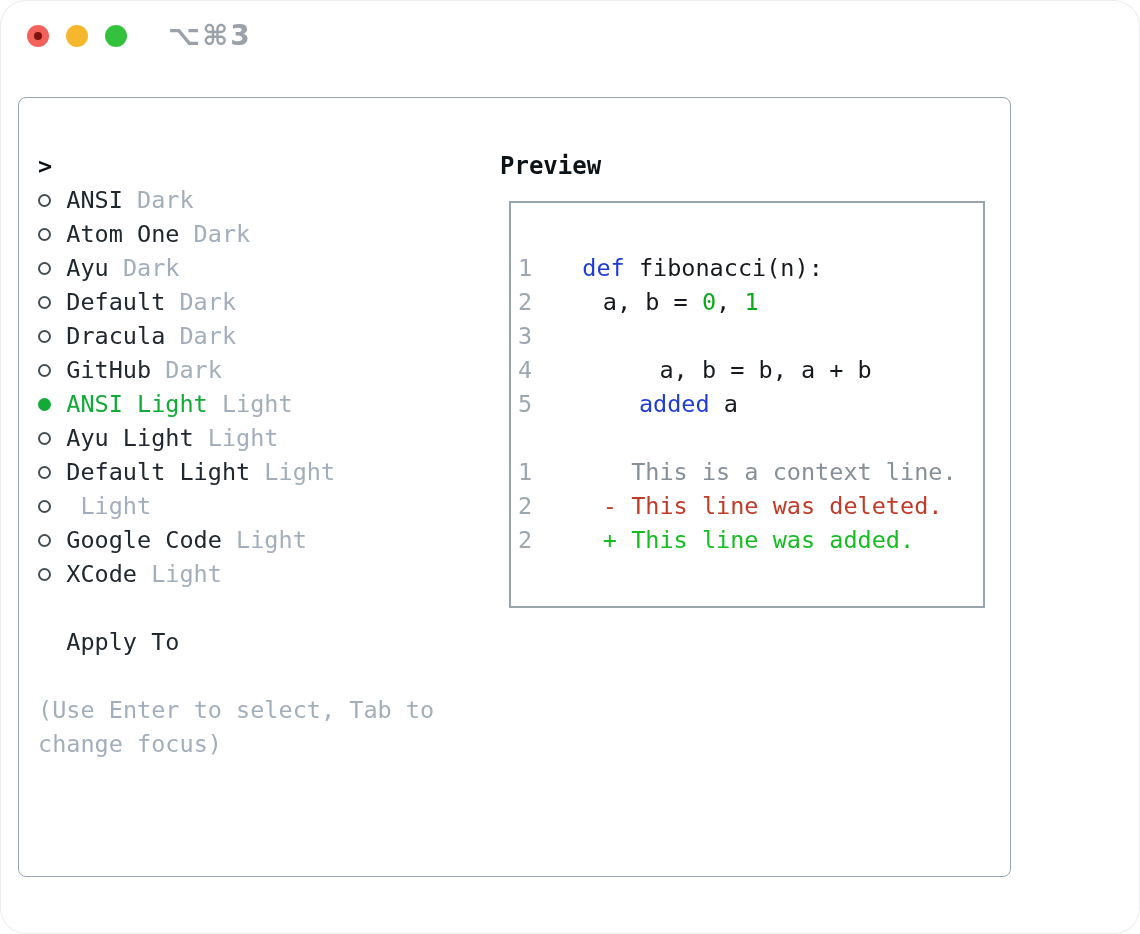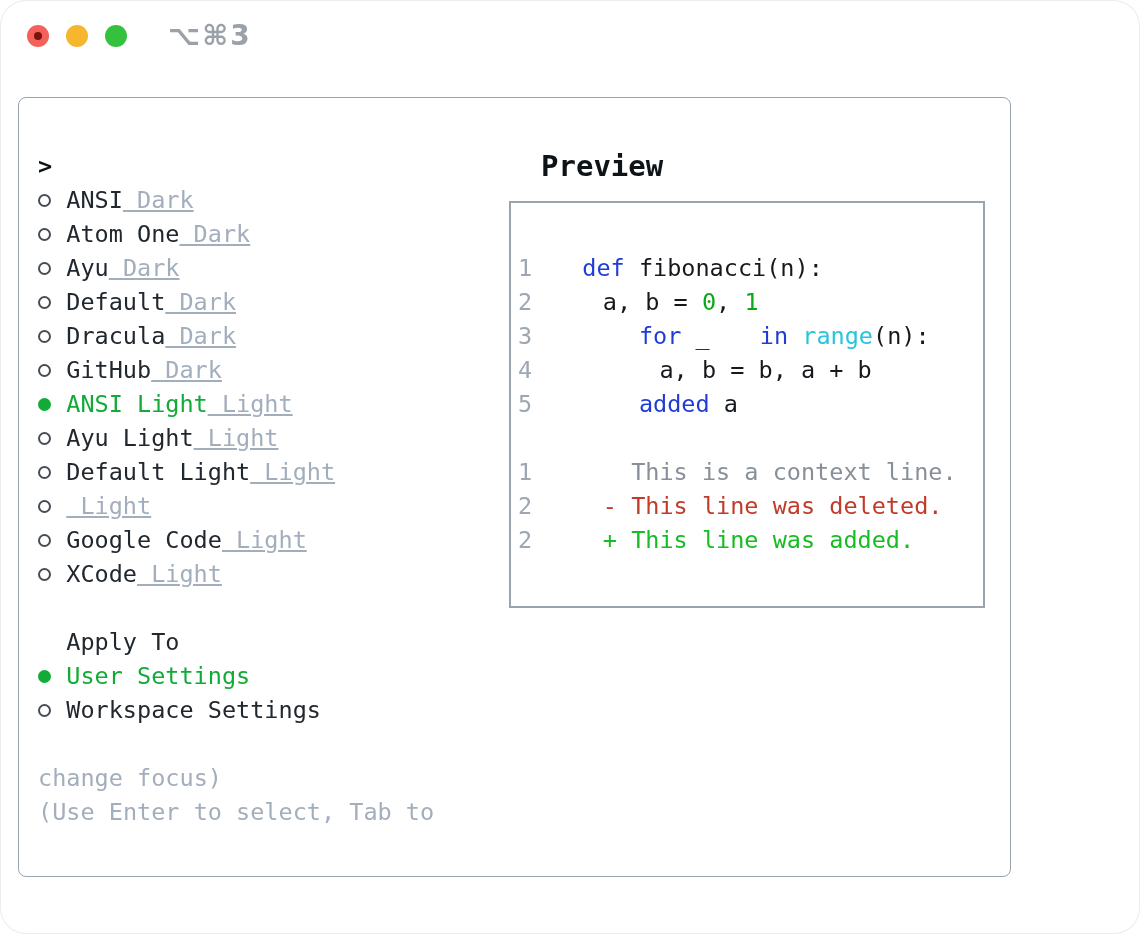--- a/index.html
+++ b/index.html
@@ -30,28 +30,28 @@
   .left-panel{position:absolute;left:38px;top:149px;font-size:23.5px;line-height:34px;
     color:var(--text-dark);}
   .row{height:34px;display:flex;align-items:center;}
   .row span{white-space:pre;}
   .marker{display:inline-flex;width:2ch;align-items:center;flex:none;}
   .header-row{font-weight:bold;color:var(--heading-dark);}
   .circle{width:13px;height:13px;border-radius:50%;box-sizing:border-box;flex:none;}
   .circle.hollow{border:2px solid var(--circle-outline);}
   .circle.filled{background:var(--accent-green);}
   .item{cursor:pointer;}
-  .item .variant{color:var(--muted);text-decoration:underline;}
+  .item .variant{color:var(--muted);}
   .item.selected .name{color:var(--accent-green);}
   .apply-header{padding-left:2ch;color:var(--text-dark);}
   .hint{color:var(--muted);}
 
   
   .preview-header{position:absolute;left:500px;top:149px;height:34px;display:flex;align-items:center;
-    font-size:29px;font-weight:bold;color:var(--heading-dark);margin-left:41px;}
+    font-size:24px;font-weight:bold;color:var(--heading-dark);}
   .preview-box{position:absolute;left:509px;top:201px;width:476px;height:407px;
     border:2px solid var(--border-gray);box-sizing:border-box;background:#fff;
     padding:48px 0 0 7px;font-size:23.5px;line-height:34px;overflow:hidden;}
   .crow{display:flex;height:34px;align-items:center;}
   .ln{width:2ch;flex:none;color:var(--line-number);white-space:pre;}
   .ct{white-space:pre;color:var(--code-plain);}
   .seg-plain{color:var(--code-plain);}
   .seg-kw{color:var(--keyword-blue);margin-left:36px;}
   .seg-builtin{color:var(--builtin-cyan);}
   .seg-num{color:var(--number-green);}
@@ -133,49 +133,38 @@
           <span class="variant"> Light</span>
         </div>
         <div class="row item">
           <span class="marker"><span class="circle hollow"></span></span>
           <span class="name">XCode</span>
           <span class="variant"> Light</span>
         </div>
       </div>
     <div class="row blank"></div>
     <div class="row apply-header">Apply To</div>
-    <div id="apply-options">
-        <div class="row item selected">
-          <span class="marker"><span class="circle filled"></span></span>
-          <span class="name">User Settings</span>
-        </div>
-        <div class="row item">
-          <span class="marker"><span class="circle hollow"></span></span>
-          <span class="name">Workspace Settings</span>
-        </div>
-      </div>
     <div class="row blank"></div>
+    <div class="row hint">(Use Enter to select, Tab to</div>
     <div class="row hint">change focus)</div>
-    <div class="row hint">(Use Enter to select, Tab to</div>
   </div>
 
   <div class="preview-header">Preview</div>
 
   <div class="preview-box" id="preview-box">
       <div class="crow">
         <span class="ln">1</span>
         <span class="ct"><span class="seg-kw">def</span><span class="seg-plain"> fibonacci(n):</span></span>
       </div>
       <div class="crow">
         <span class="ln">2</span>
         <span class="ct"><span class="seg-plain">    a, b = </span><span class="seg-num">0</span><span class="seg-plain">, </span><span class="seg-num">1</span></span>
       </div>
       <div class="crow">
         <span class="ln">3</span>
-        <span class="ct"><span class="seg-plain">    </span><span class="seg-kw">for</span><span class="seg-plain"> _ </span><span class="seg-kw">in</span><span class="seg-plain"> </span><span class="seg-builtin">range</span><span class="seg-plain">(n):</span></span>
       </div>
       <div class="crow">
         <span class="ln">4</span>
         <span class="ct"><span class="seg-plain">        a, b = b, a + b</span></span>
       </div>
       <div class="crow">
         <span class="ln">5</span>
         <span class="ct"><span class="seg-plain">    </span><span class="seg-kw">added</span><span class="seg-plain"> a</span></span>
       </div>
       <div class="crow">

